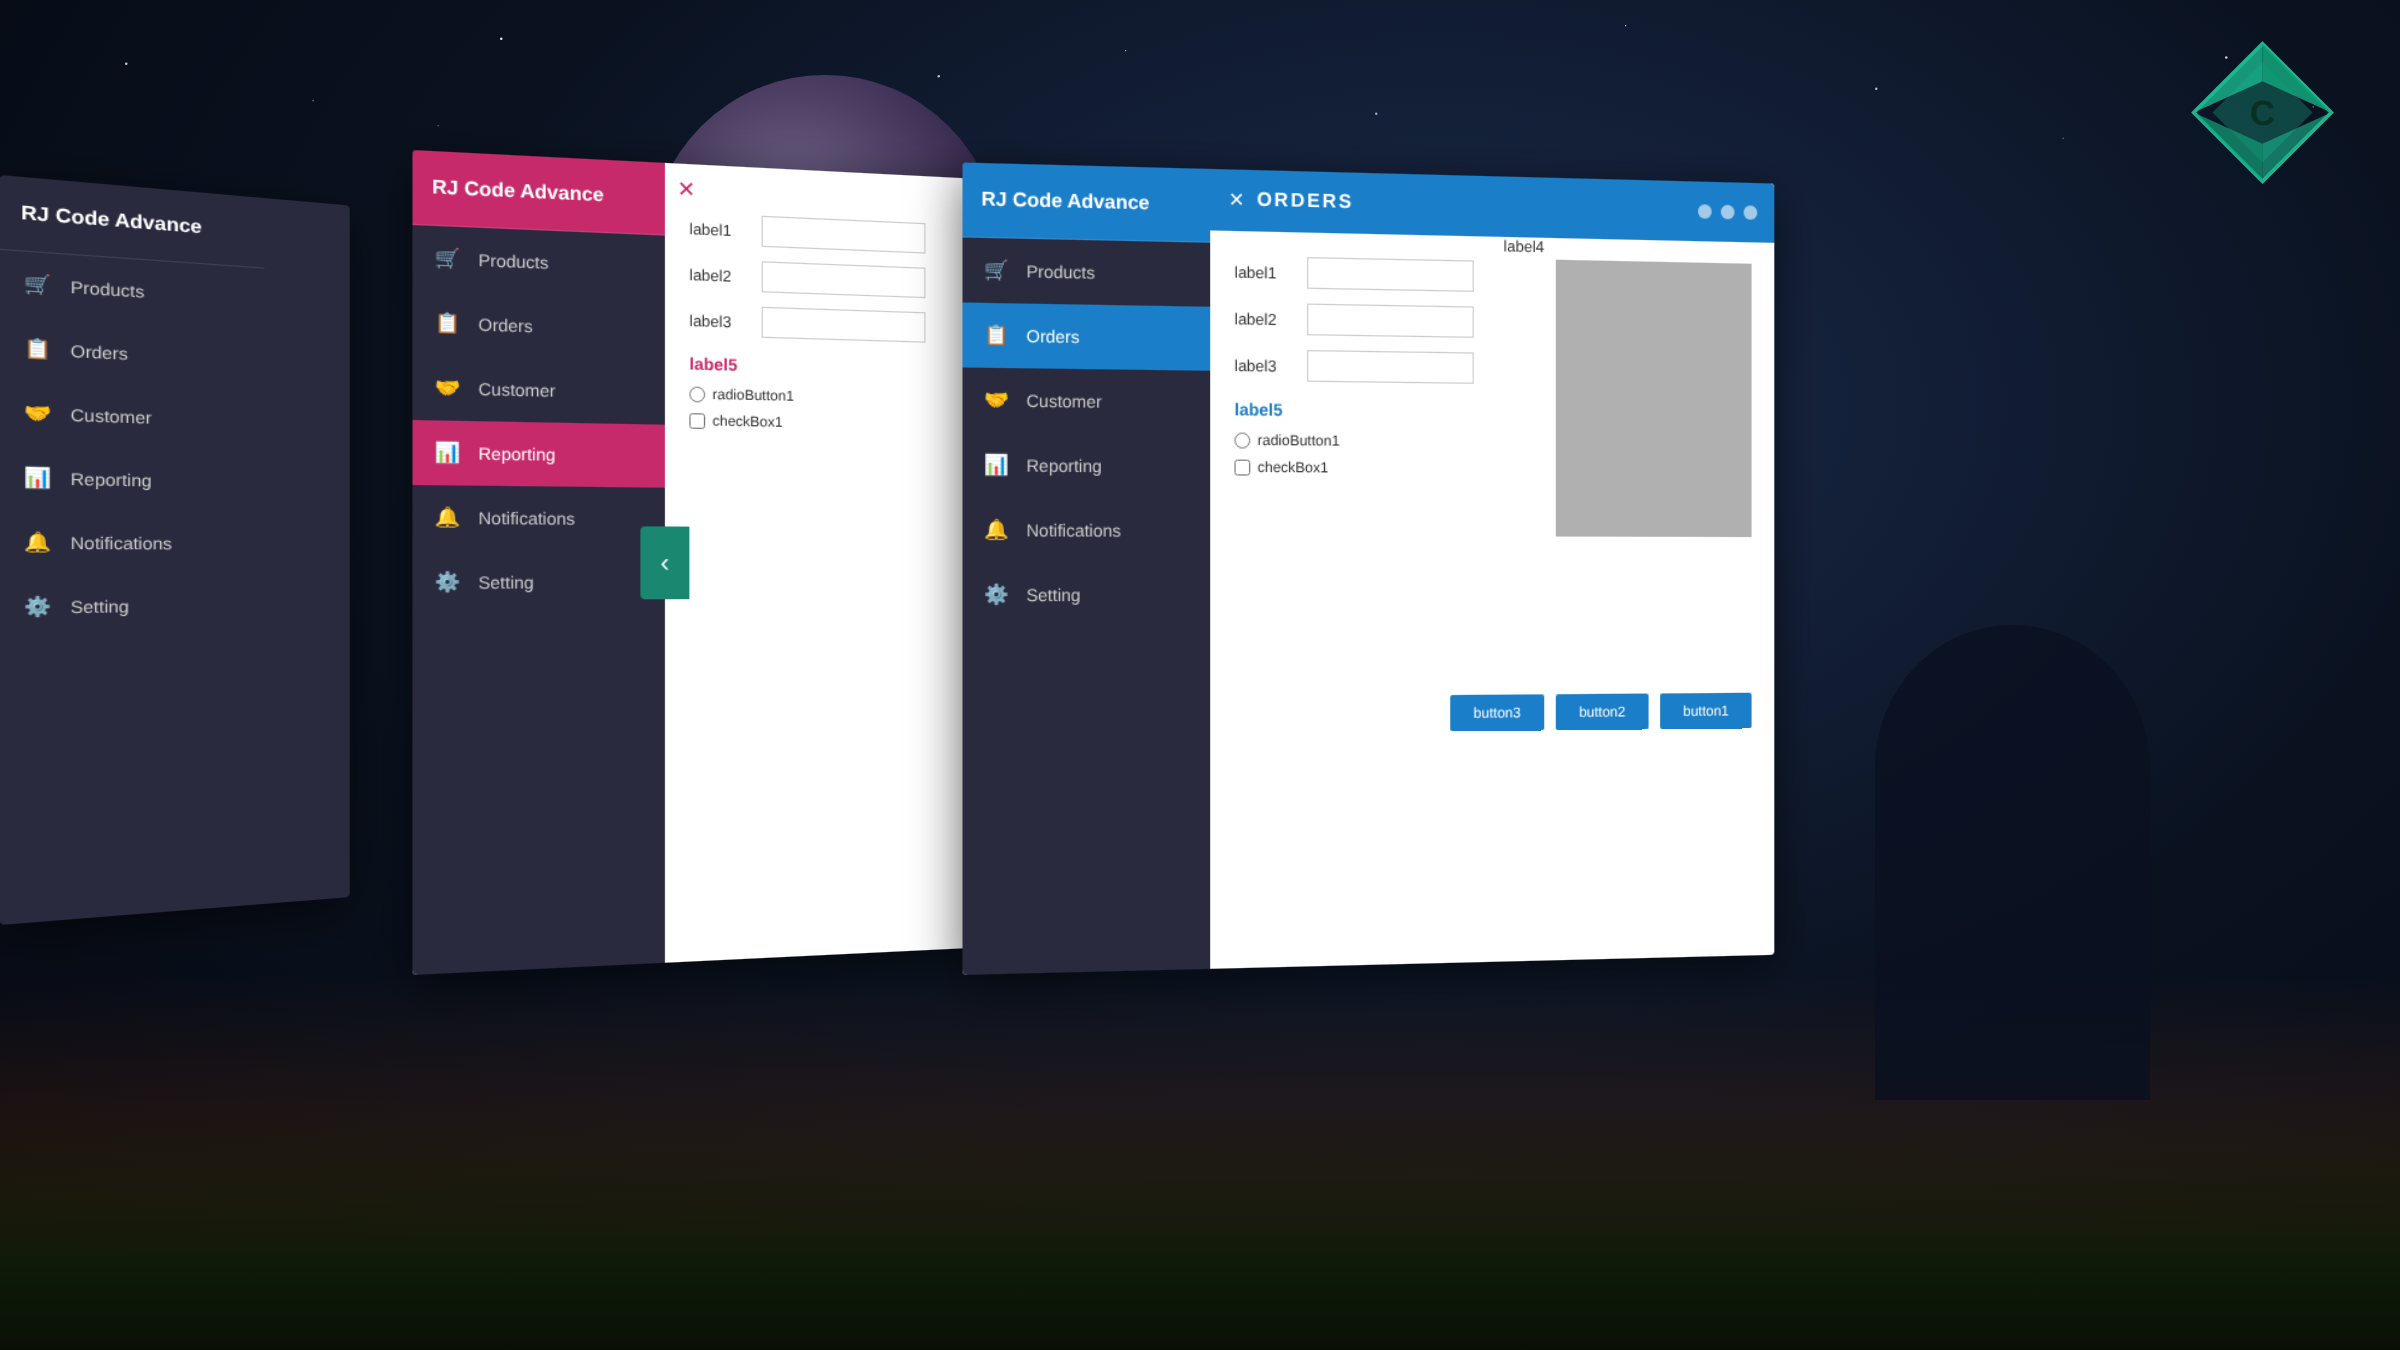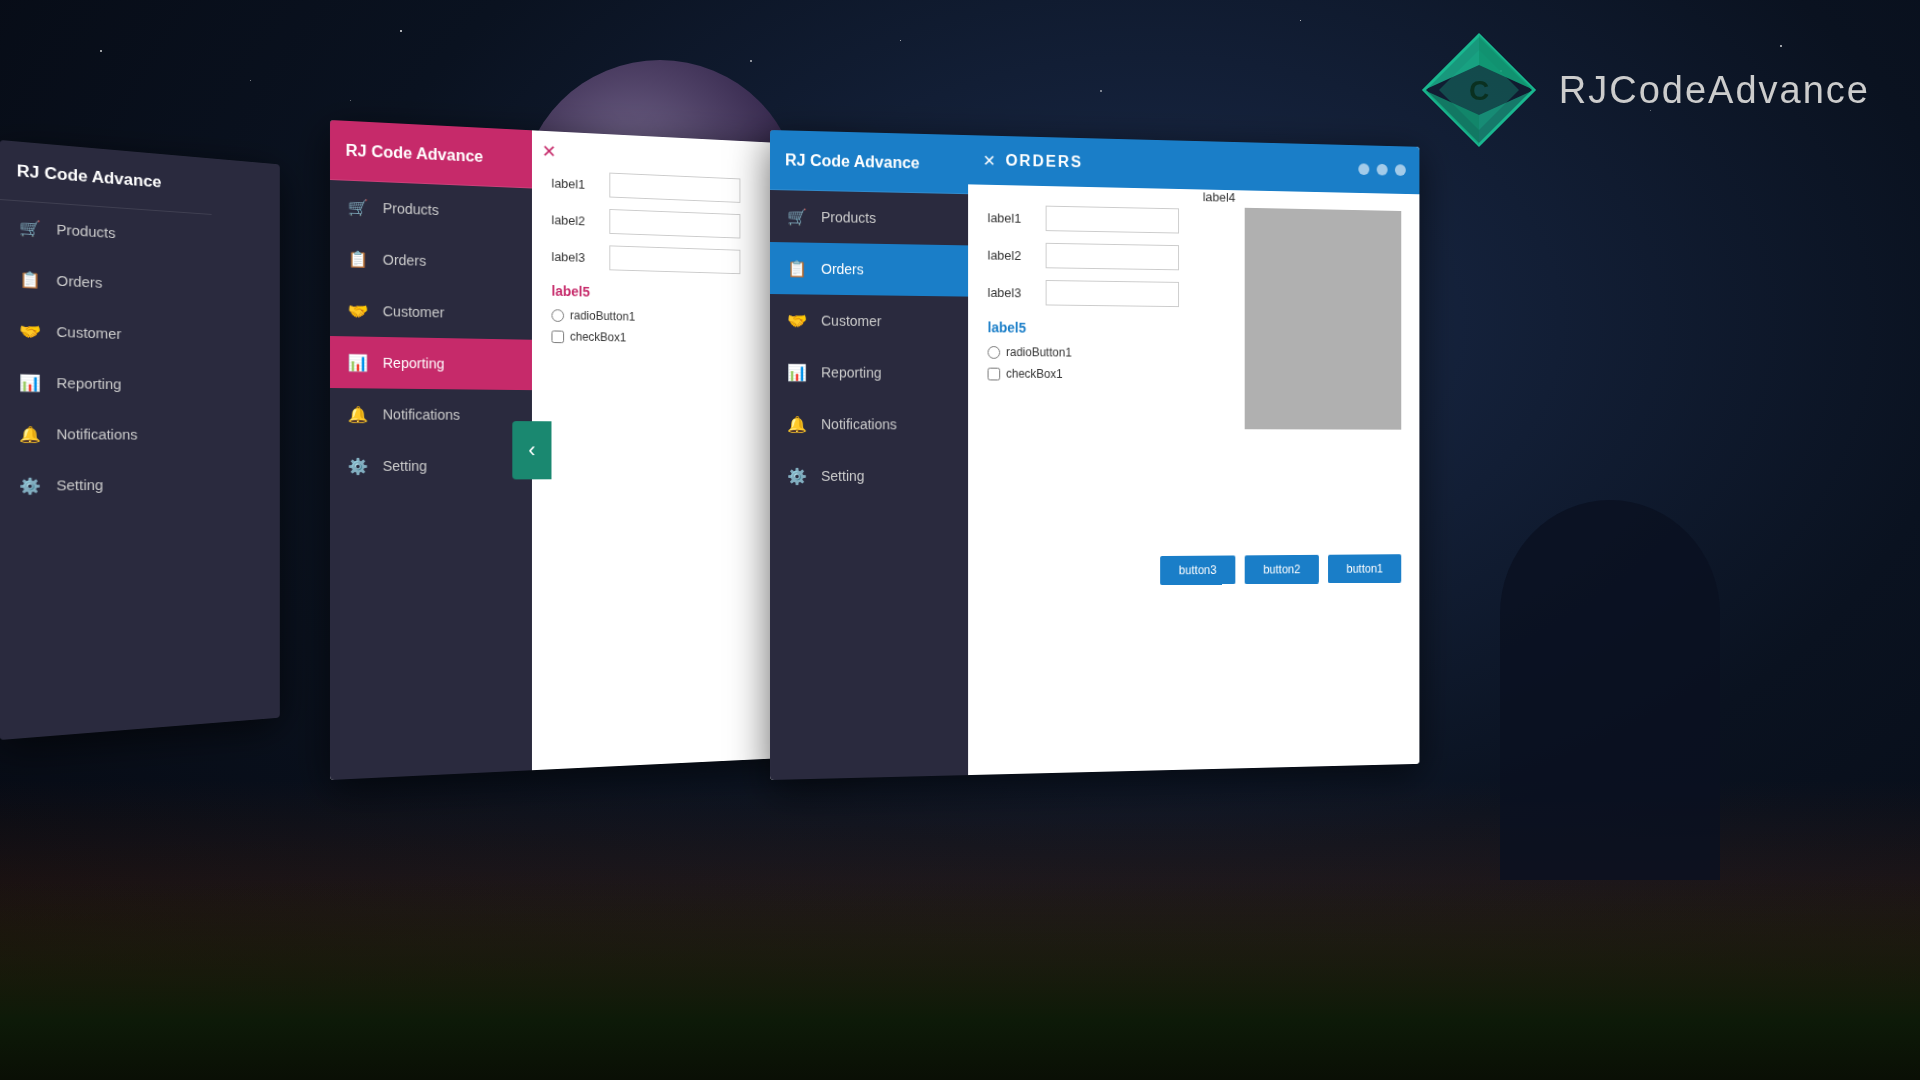--- a/index.html
+++ b/index.html
@@ -400,21 +400,20 @@
 
       <polygon points="60,5 115,60 60,35" fill="#12a078" opacity="0.9"></polygon>
 
       <polygon points="5,60 60,115 60,85" fill="#12a078" opacity="0.7"></polygon>
 
       <polygon points="115,60 60,115 60,85" fill="#1ab890" opacity="0.6"></polygon>
 
       <text x="60" y="70" text-anchor="middle" font-size="28" font-weight="bold" fill="#0a3020">C</text>
     </svg>
   </div>
-  <span class="brand-name">RJCodeAdvance</span>
 </div>
 
 <div class="panels-container">
 
   <div class="panel panel-1">
     <div class="panel-inner">
       <div class="sidebar sidebar-dark">
         <div class="sidebar-header">
           <span>RJ Code Advance</span>
         </div>

